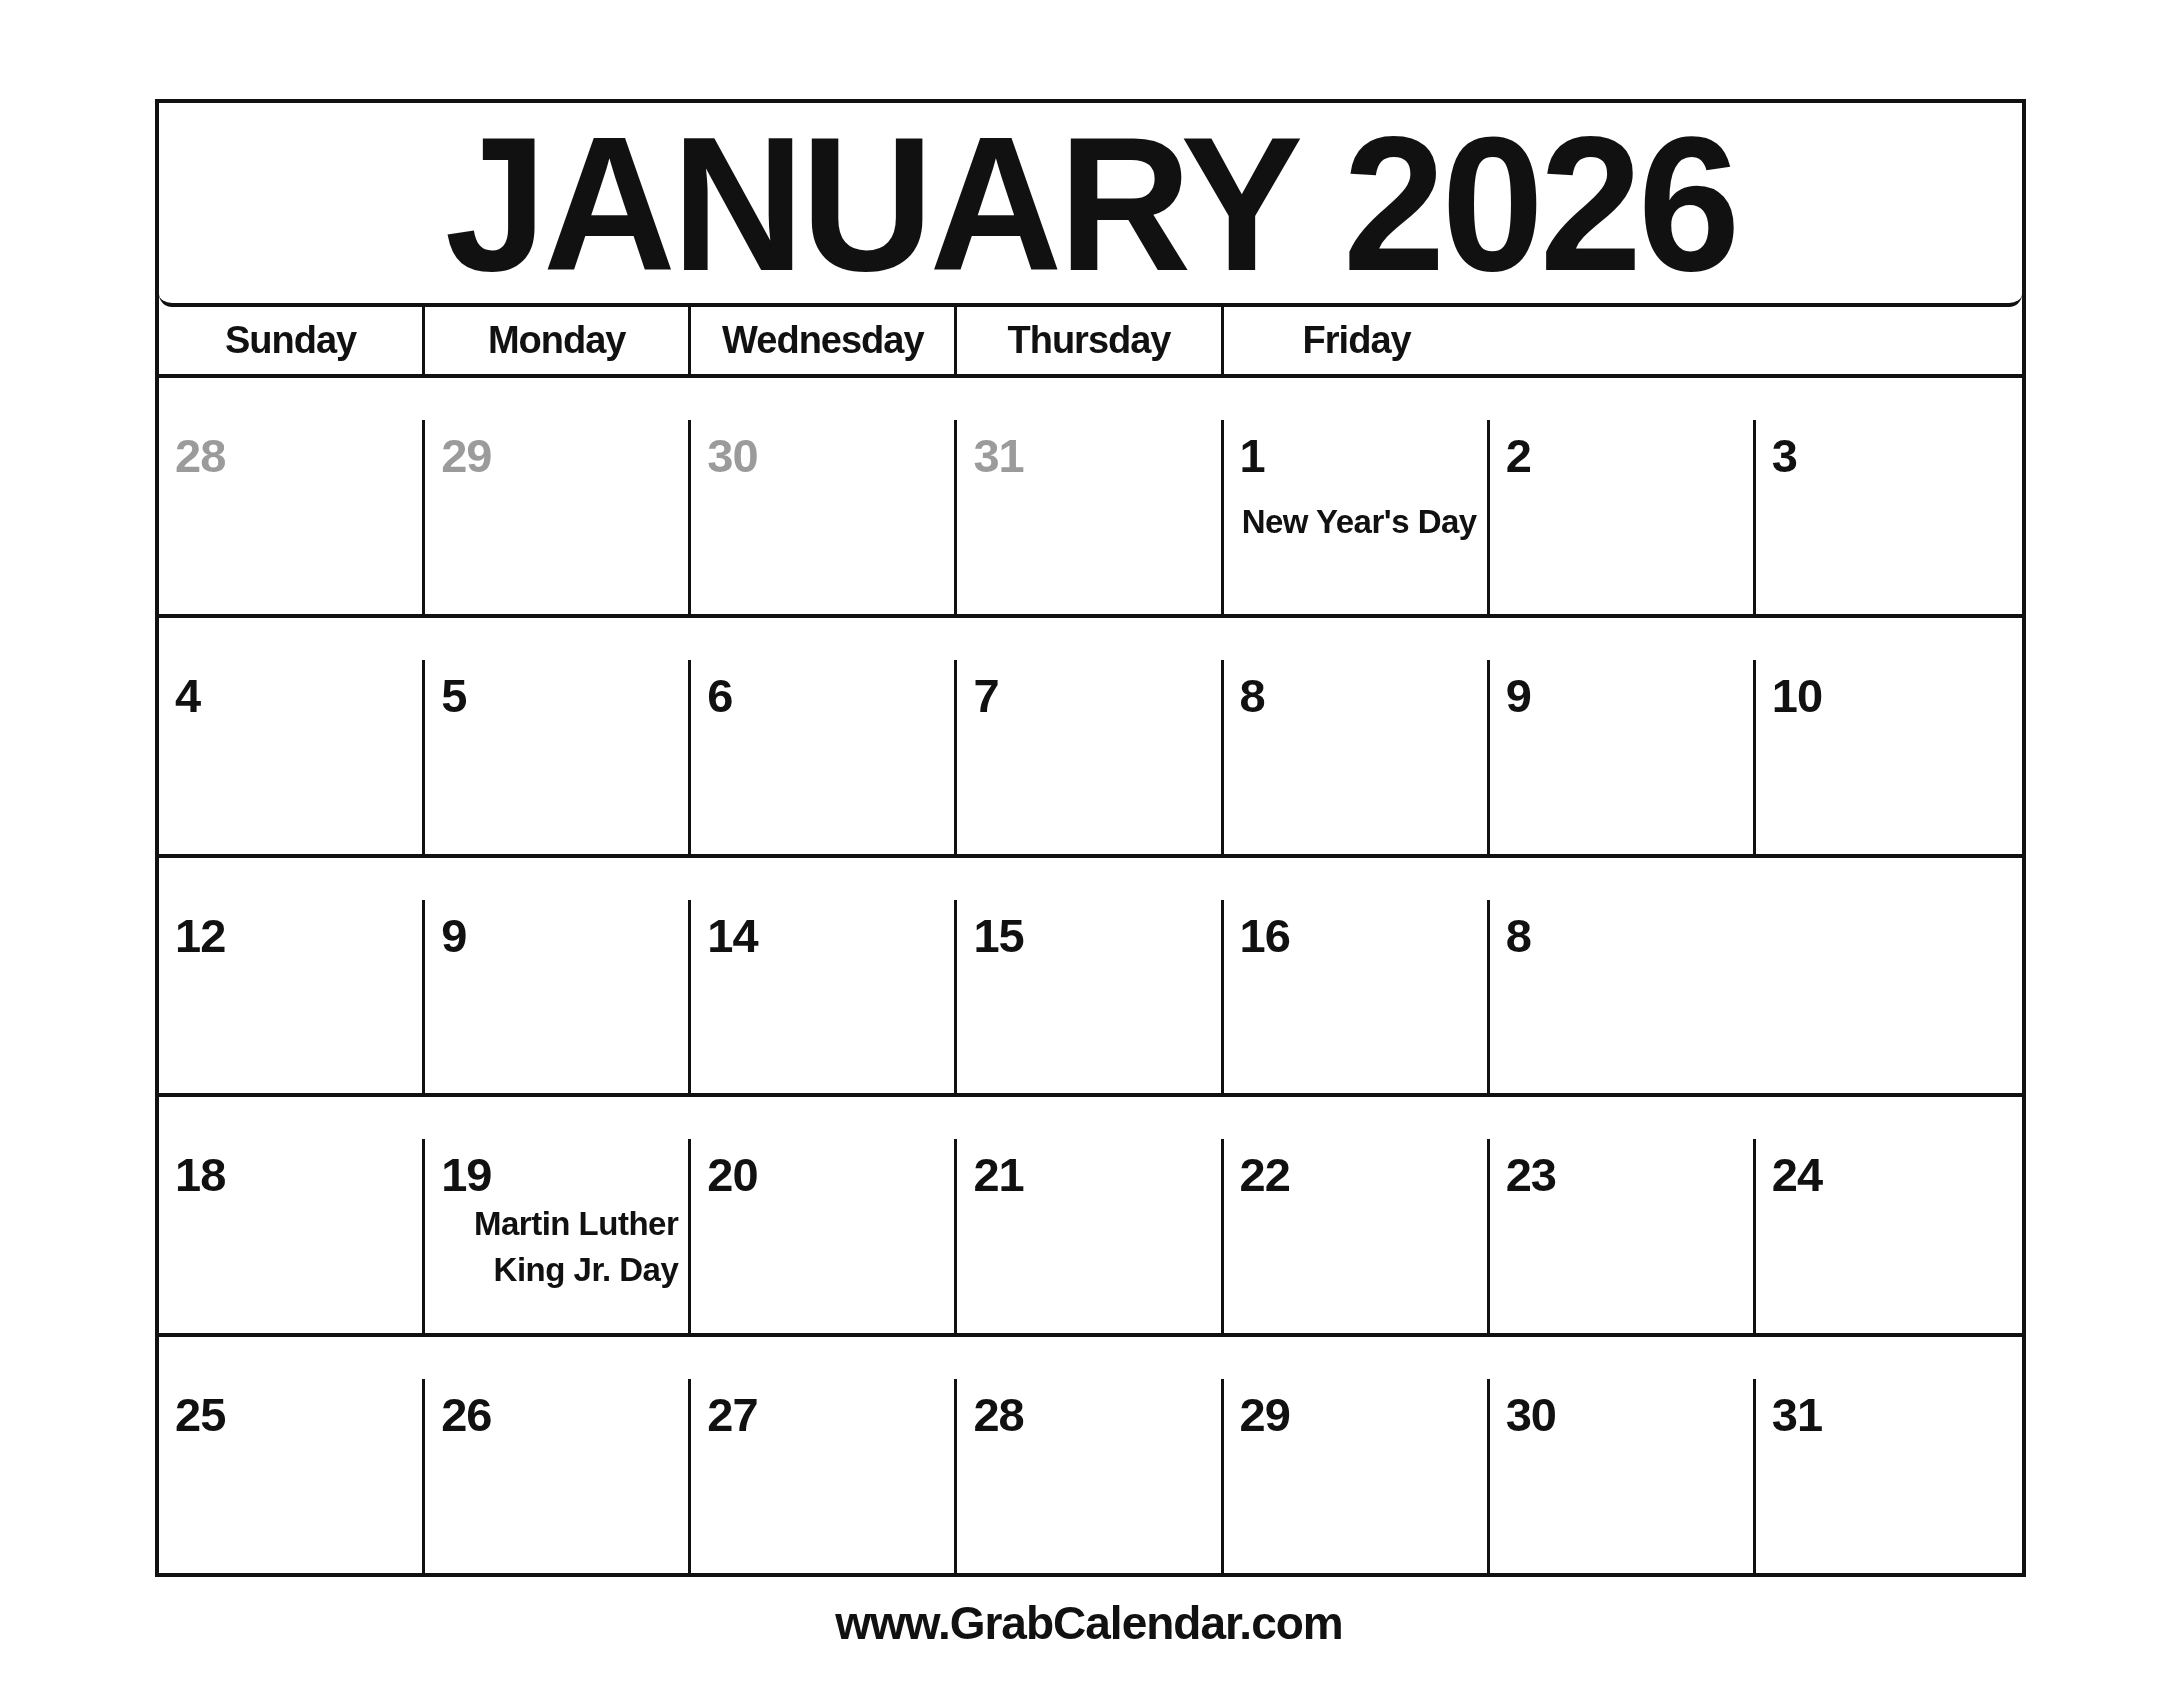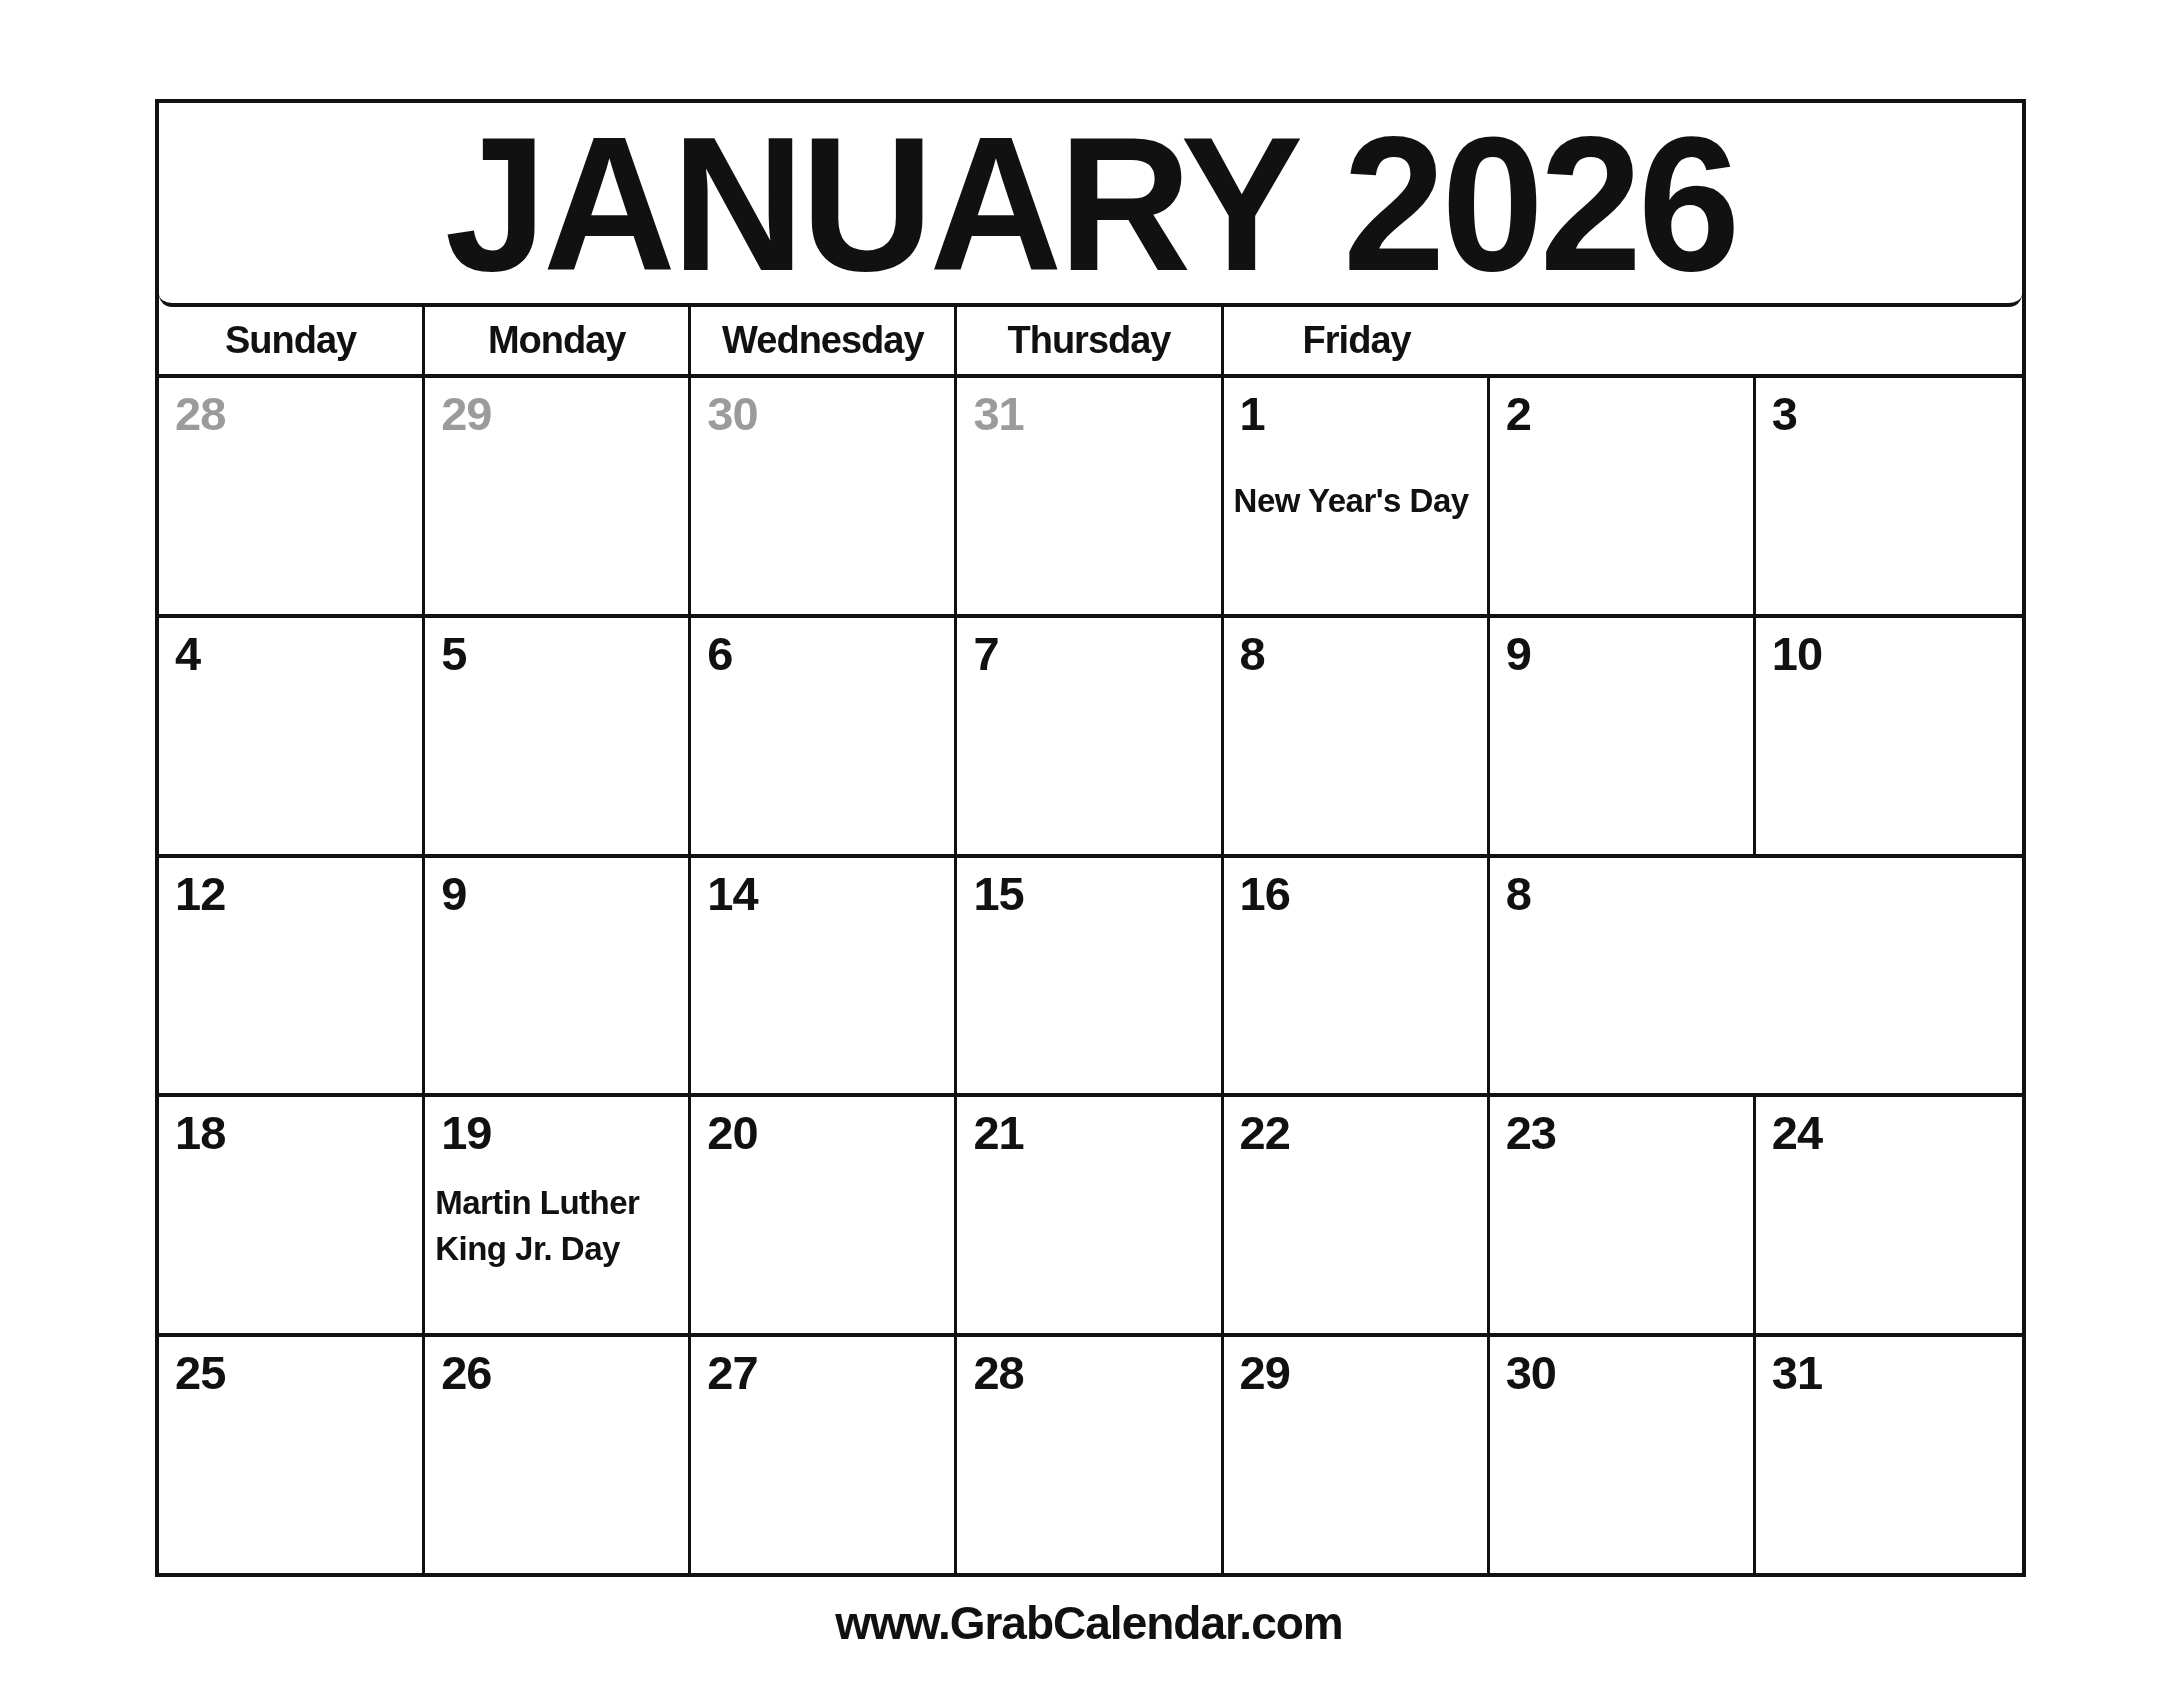--- a/index.html
+++ b/index.html
@@ -73,36 +73,37 @@
     grid-template-columns:repeat(7,1fr);
     border-bottom:4px solid var(--border);
     box-sizing:border-box;
   }
   .week-row:last-child{border-bottom:none;}
   .day-cell{
     position:relative;
     border-right:3px solid var(--border);
     box-sizing:border-box;
     padding:12px 0 0 16px;
+    margin-top:42px;
   }
   .day-cell:last-child{border-right:none;}
   .day-num{
     display:inline-block;
     font-size:47px;
     font-weight:700;
     letter-spacing:-1px;
     line-height:1;
     color:var(--text);
   }
   .day-num.muted{color:var(--muted);}
   .day-note{
     position:absolute;
     top:50%; left:10px; right:10px;
     transform:translateY(-38%);
-    text-align:left;
+    text-align:right;
     font-size:33px;
     font-weight:700;
     letter-spacing:-0.5px;
     line-height:1.4;
     color:var(--text);
   }
   .site-footer{
     position:absolute;
     left:0; right:0;
     top:1596px;

